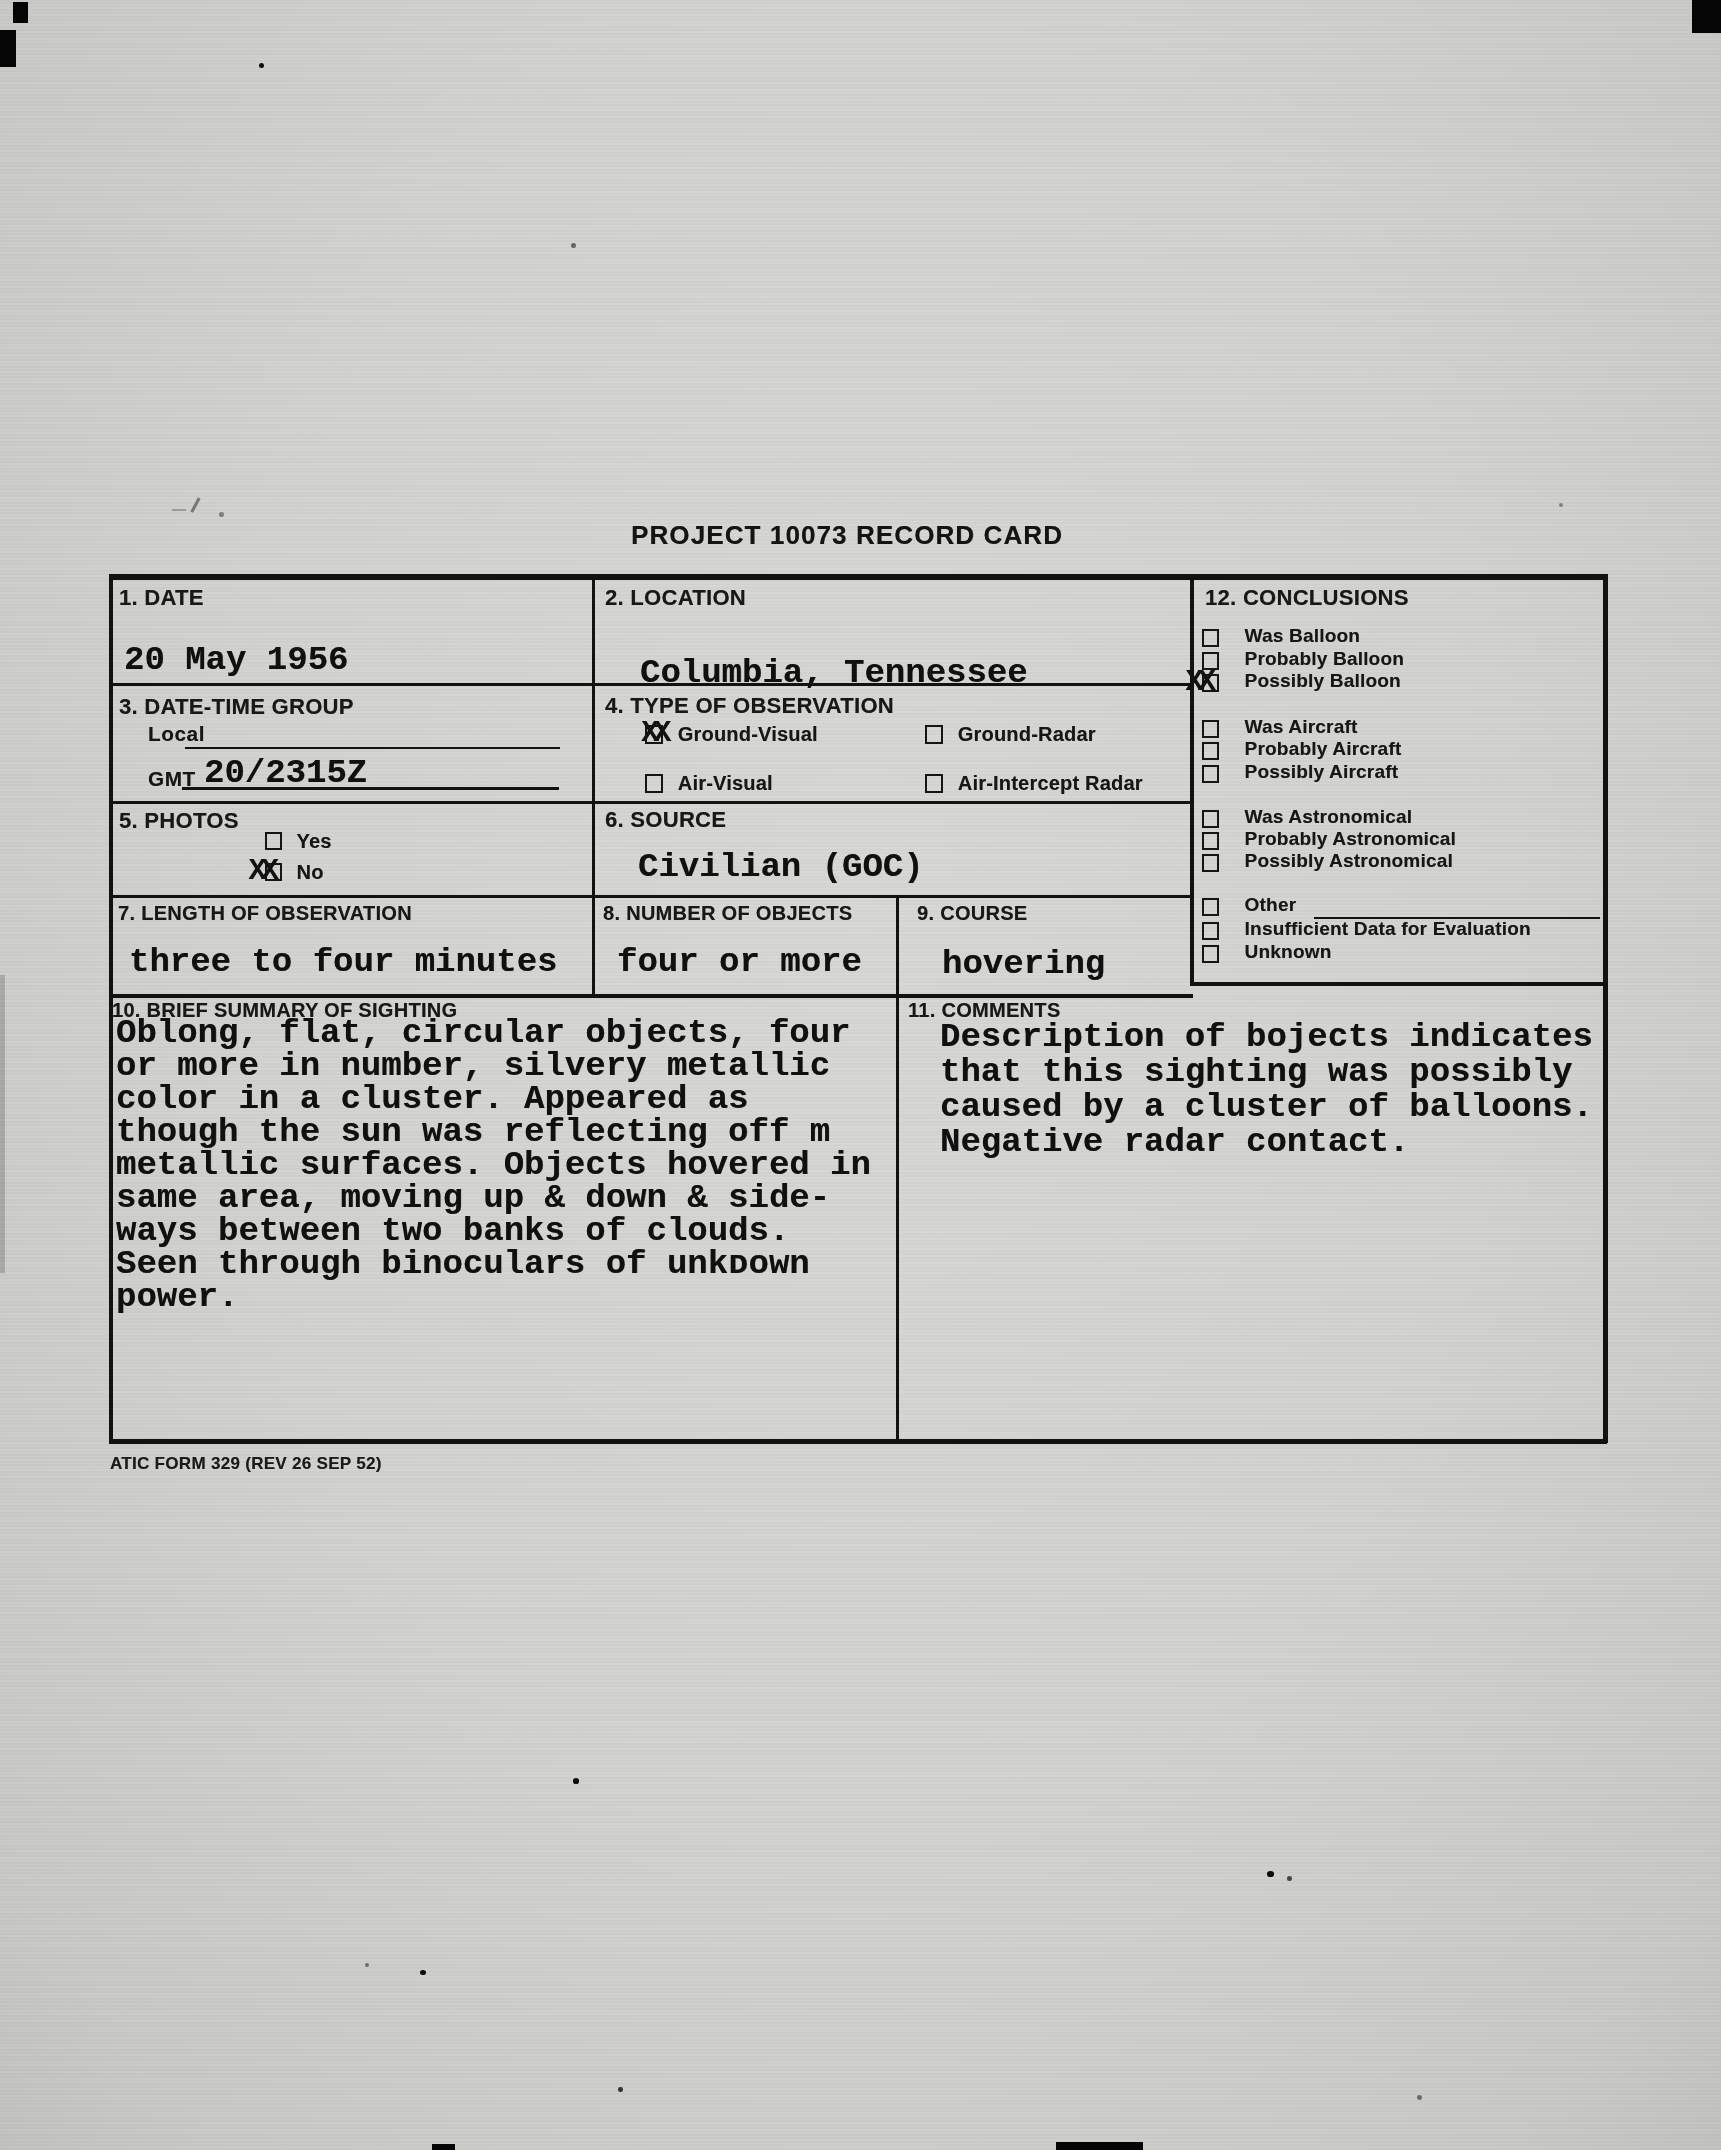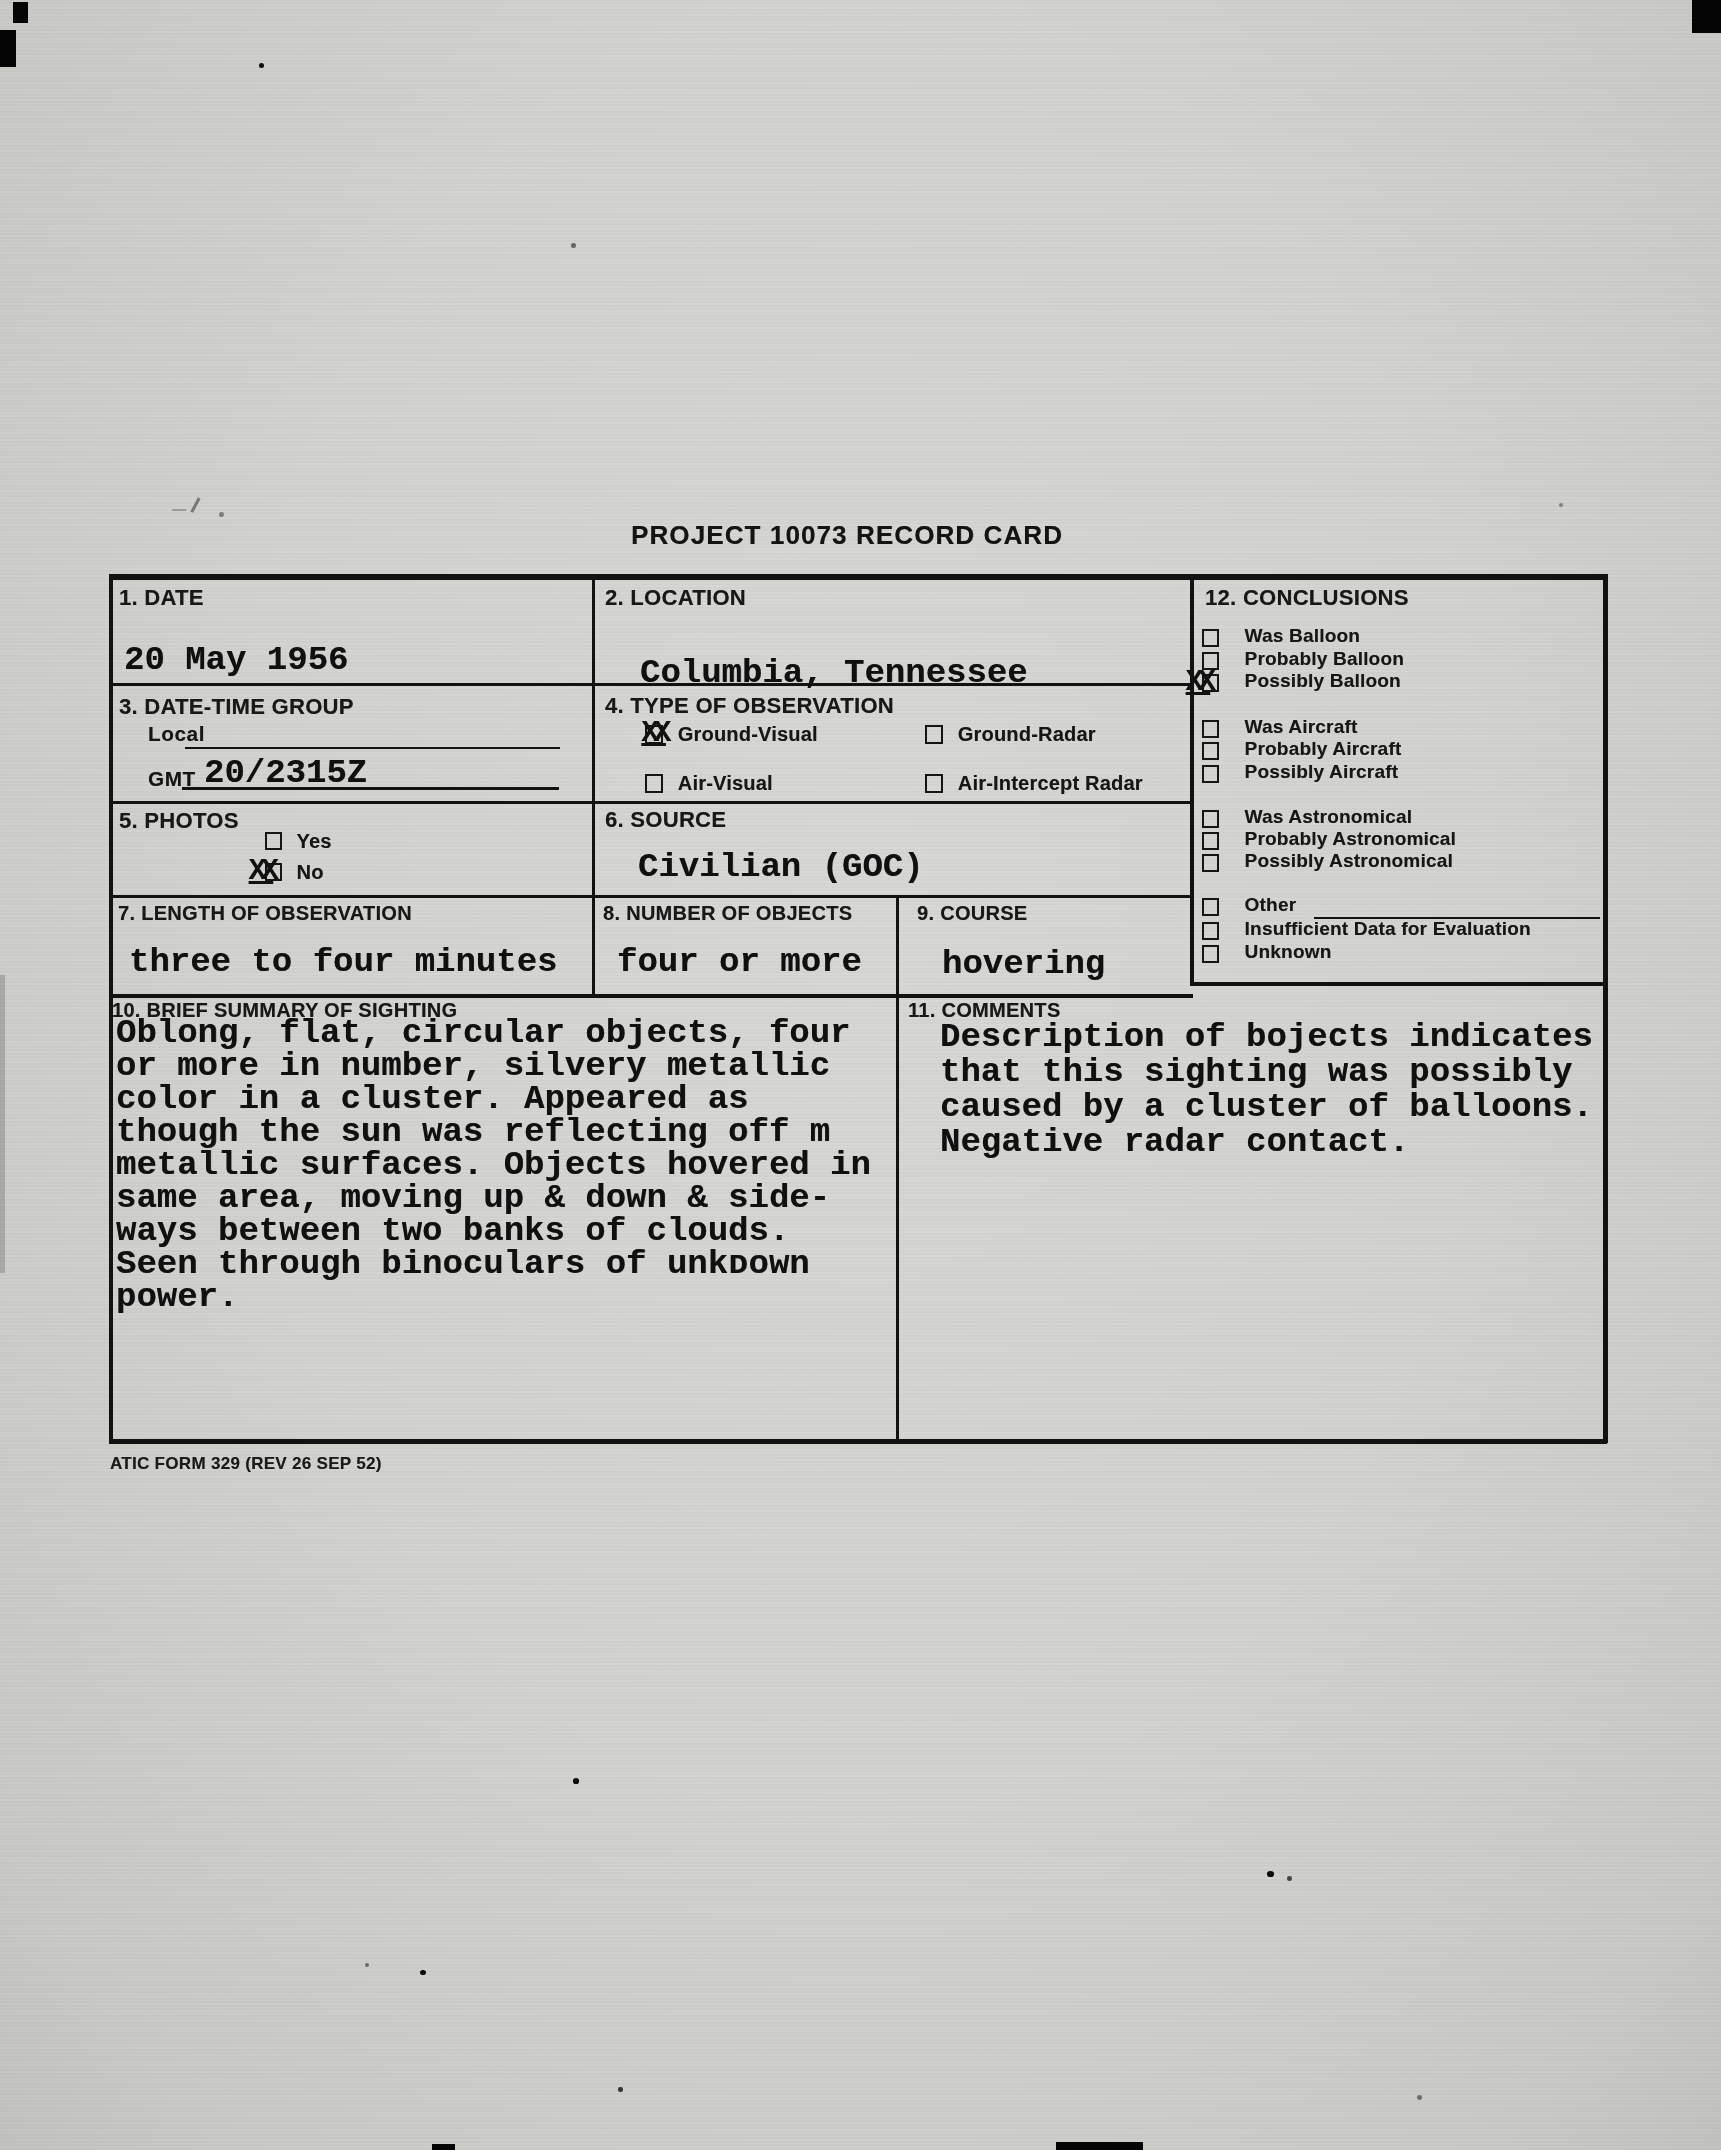--- a/index.html
+++ b/index.html
@@ -15,21 +15,21 @@
   
   .hdr{position:absolute;font:700 22px/1.05 "Liberation Sans",sans-serif;letter-spacing:0.3px;color:#181818;white-space:nowrap;text-shadow:0.2px 0.2px 0 rgba(0,0,0,.45);}
   .hdr.small{font-size:20px;}
   
   .typed{position:absolute;font:700 34px/1 "Liberation Mono","DejaVu Sans Mono",monospace;color:#101010;white-space:pre;text-shadow:0.3px 0.3px 0.4px rgba(0,0,0,.5);}
   .typedblock{position:absolute;font:700 34px/33px "Liberation Mono","DejaVu Sans Mono",monospace;color:#101010;white-space:pre;text-shadow:0.3px 0.3px 0.4px rgba(0,0,0,.5);}
   .typedblock.cmt{font-size:34px;line-height:35px;}
   
   .cb{position:relative;display:inline-block;width:12.6px;height:13.8px;border:2.9px solid #151515;flex:0 0 auto;}
   .cb.big{width:13.8px;height:15px;}
-  .cbmark{position:absolute;left:-5.7px;top:-9.2px;font:700 30px/1 "Liberation Mono","DejaVu Sans Mono",monospace;letter-spacing:-5.7px;color:#111;white-space:pre;text-decoration:underline;}
+  .cbmark{position:absolute;left:-5.7px;top:-9.2px;font:700 30px/1 "Liberation Mono","DejaVu Sans Mono",monospace;letter-spacing:-5.7px;color:#111;white-space:pre;}
   .cbmark.mark-left{left:-18.4px;}
   .citem{position:absolute;left:1202px;display:flex;align-items:flex-start;}
   .citem .cb{margin-top:2.9px;}
   .citem .clab{margin-left:26px;font:700 19px/1.1 "Liberation Sans",sans-serif;letter-spacing:0.2px;white-space:nowrap;text-shadow:0.2px 0.2px 0 rgba(0,0,0,.4);}
   .obsitem{position:absolute;display:flex;align-items:flex-start;}
   .obsitem .olab{margin-left:15px;font:700 20px/1 "Liberation Sans",sans-serif;letter-spacing:0.2px;white-space:nowrap;text-shadow:0.2px 0.2px 0 rgba(0,0,0,.4);}
   .obsitem .cb{margin-top:1.1px;}
   
   .sublab{position:absolute;font:700 20.7px/1 "Liberation Sans",sans-serif;letter-spacing:0.6px;text-shadow:0.2px 0.2px 0 rgba(0,0,0,.4);}
   

